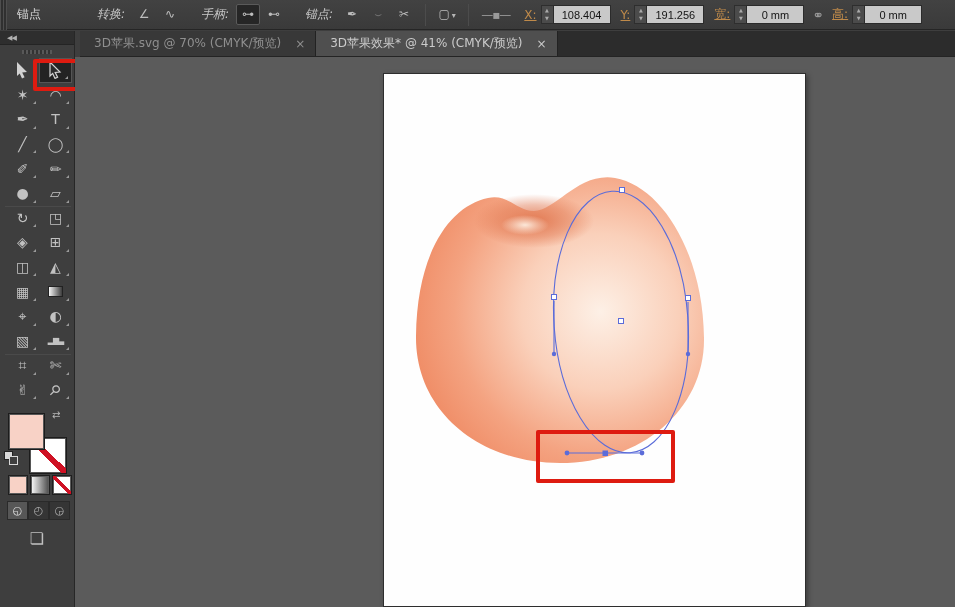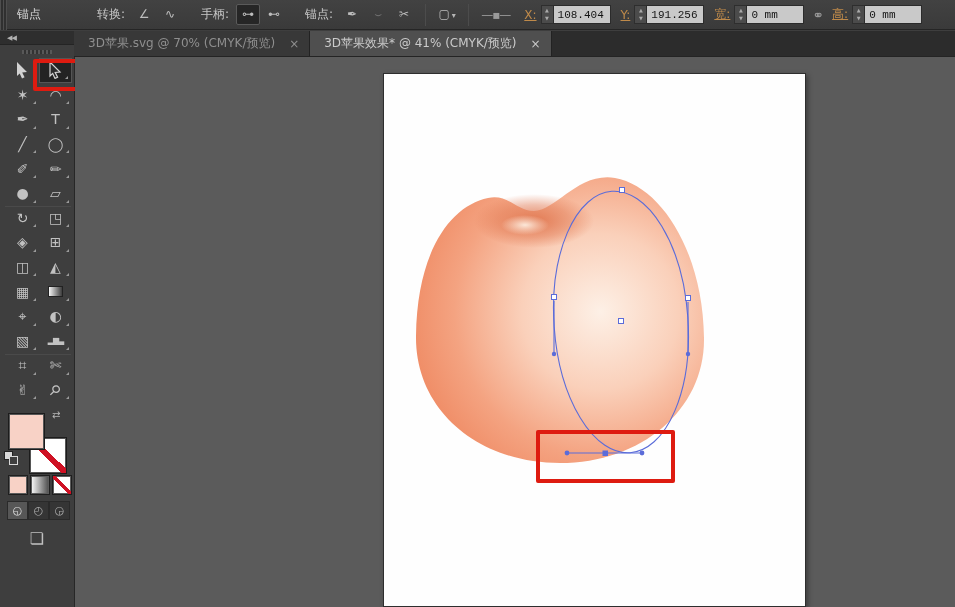--- a/index.html
+++ b/index.html
@@ -12,40 +12,40 @@
   
   .control-bar {
     position:absolute; left:0; top:0; width:955px; height:30px;
     background:linear-gradient(#424242,#3a3a3a);
     border-bottom:1px solid #252525;
     display:flex; align-items:center;
   }
   .cb-grip { width:7px; height:30px; margin-right:10px;
     background:repeating-linear-gradient(90deg,#4e4e4e 0 1px,#303030 1px 3px); }
   .cb-title { width:62px; color:#d4d4d4; }
-  .cb-label { color:#c8c8c8; margin:0 6px 0 18px; white-space:nowrap; }
+  .cb-label { color:#c8c8c8; margin:0 6px 0 18px; white-space:nowrap;font-style:italic; }
   .cb-group { display:flex; align-items:center; }
   .cb-btn {
     width:24px; height:21px; margin:0 1px; background:transparent; border:1px solid transparent;
     color:#bdbdbd; font-size:12px; line-height:19px; cursor:pointer; border-radius:2px;
     font-family:inherit;
   }
   .cb-btn.active { background:#262626; border-color:#5a5a5a; }
   .cb-btn.dim { opacity:.4; }
   .cb-sep { width:1px; height:22px; background:#2b2b2b; border-right:1px solid #4c4c4c; margin:0 8px; }
   .chevron { font-size:8px; color:#b5b5b5; margin-left:2px; }
   .slider-glyph { color:#9a9a9a; letter-spacing:-1px; margin:0 4px; }
   .field-group { display:flex; align-items:center; margin-left:10px; }
   .field-label { color:#bf8a4a; text-decoration:underline; margin-right:4px; white-space:nowrap; }
   .stepper { display:inline-flex; flex-direction:column; width:12px; height:19px;
     background:#4b4b4b; border:1px solid #2e2e2e; border-right:none; }
   .stepper i { font-style:normal; font-size:5px; line-height:8px; text-align:center; color:#aaa; cursor:pointer; }
   .num-input {
     width:58px; height:19px; background:#c9c9c9; border:1px solid #2b2b2b;
-    font-family:Liberation Mono, monospace; font-size:11px; color:#141414; padding:0 4px;
+    font-family:Liberation Sans, sans-serif; font-size:11px; color:#141414; padding:0 4px;text-align:center;
   }
   .link-glyph { color:#9a9a9a; font-size:14px; margin:0 8px; cursor:pointer; }
   
   .tools-dock {
     position:absolute; left:0; top:31px; width:75px; bottom:0;
     background:#3e3e3e; border-right:1px solid #272727;
   }
   .dock-header { height:14px; background:#2e2e2e; border-bottom:1px solid #242424;
     font-size:7px; color:#b0b0b0; line-height:14px; padding-left:7px; letter-spacing:-1px; cursor:pointer; }
   .dock-grip { width:30px; height:4px; margin:5px auto 2px auto;
@@ -81,21 +81,21 @@
   .cgn { width:20px; height:20px; margin-right:2px; border:1px solid #1f1f1f; box-shadow:0 0 0 1px #5c5c5c inset; cursor:pointer; position:relative; background:#fff; }
   .cgn.gradient { background:linear-gradient(90deg,#fdfdfd,#4a4a4a); }
   .modes-row { position:absolute; left:7px; top:470px; display:flex; }
   .mode { width:21px; height:19px; background:#353535; border:1px solid #2a2a2a; color:#aaa;
     font-size:11px; line-height:17px; text-align:center; cursor:pointer; font-family:inherit; padding:0; }
   .mode.active { background:#575757; color:#ddd; }
   .screen-mode { position:absolute; left:22px; top:496px; width:30px; height:22px; background:transparent;
     border:none; color:#c0c0c0; font-size:16px; cursor:pointer; }
   
   .tab-bar {
-    position:absolute; left:74px; top:31px; right:0; height:26px;
+    position:absolute; left:80px; top:31px; right:0; height:26px;
     background:#2c2c2c; display:flex; align-items:stretch; border-bottom:1px solid #242424;
   }
   .tab {
     display:flex; align-items:center; padding:0 10px 0 14px; background:#383838;
     border-right:1px solid #222; color:#8f8f8f; cursor:pointer; white-space:nowrap;
   }
   .tab.active { background:#4f4f4f; color:#cbcbcb; }
   .tab-close { margin-left:14px; font-size:12px; color:inherit; cursor:pointer; }
   
   .pasteboard { position:absolute; left:75px; top:57px; right:0; bottom:0; background:#5b5b5b; overflow:hidden; }

